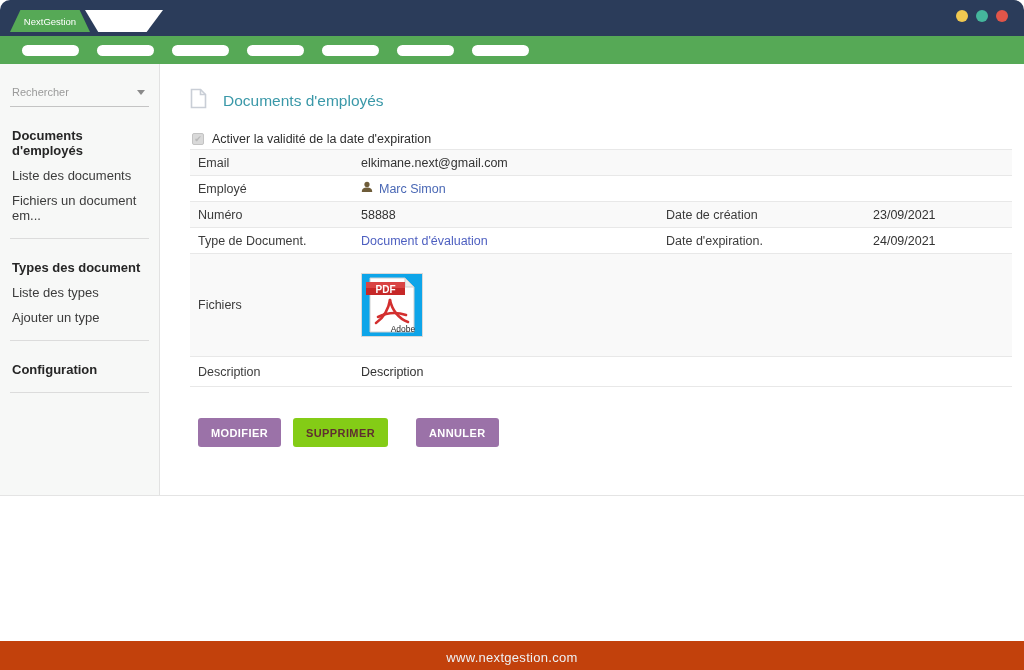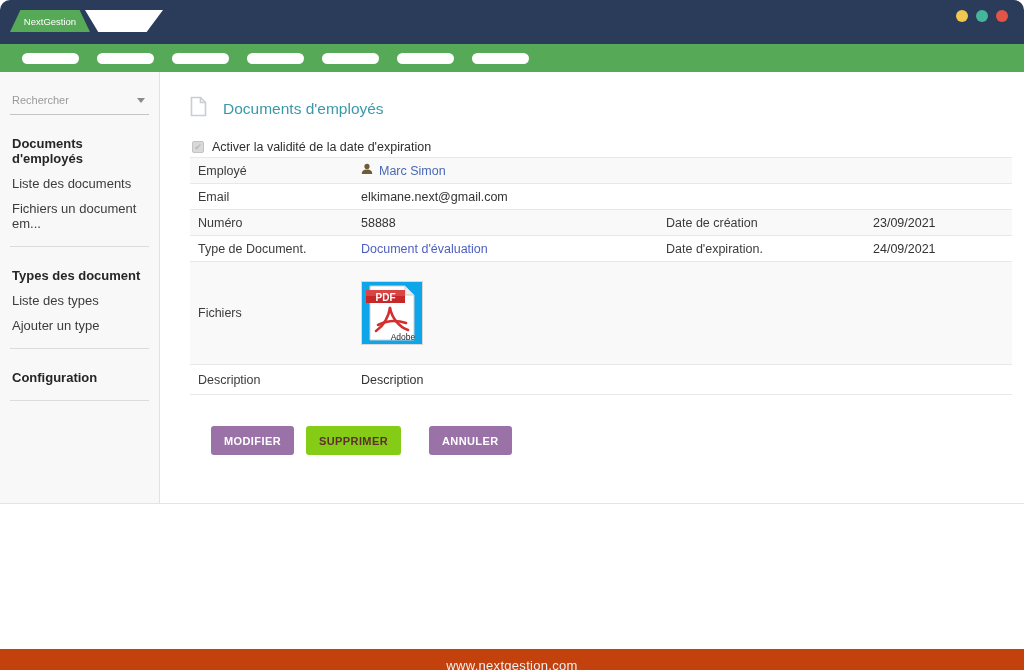--- a/index.html
+++ b/index.html
@@ -3,21 +3,21 @@
 <meta charset="utf-8">
 <style>
   * { margin:0; padding:0; box-sizing:border-box; }
   html,body { background:#fff; }
   body { font-family:"Liberation Sans", sans-serif; }
 
   .window { width:1024px; height:670px; position:relative; overflow:hidden;
             border-radius:10px 10px 0 0; background:#fff; }
 
   
-  .titlebar { height:44px; background:#2b3c5a; position:relative; }
+  .titlebar { height:36px; background:#2b3c5a; position:relative; }
   .tab-brand { position:absolute; left:10px; top:10px; width:80px; height:22px;
                background:#56a956; clip-path:polygon(13% 0,87% 0,100% 100%,0 100%);
                display:flex; align-items:center; justify-content:center;
                color:#fff; font-size:9.5px; }
   .tab-blank { position:absolute; left:85px; top:10px; width:78px; height:22px;
                background:#fff; clip-path:polygon(0 0,100% 0,79% 100%,17% 100%); }
   .traffic { position:absolute; right:16px; top:10px; display:flex; gap:8px; }
   .dot { width:12px; height:12px; border-radius:50%; }
   .dot-y { background:#f0c850; } .dot-g { background:#45b69c; } .dot-r { background:#e15549; }
 
@@ -59,21 +59,21 @@
   .val { color:#333; }
   .link { color:#4a68b5; text-decoration:none; cursor:pointer; }
   .link2 { color:#4d5fc0; text-decoration:none; cursor:pointer; }
   .withicon { display:flex; align-items:center; gap:6px; }
   .row-fichiers { padding-top:19px; padding-bottom:19px; }
   .row-desc { min-height:30px; }
 
   .pdfthumb { width:62px; height:64px; border:1px solid #d9d9d9; background:#0ea5e9;
               display:flex; align-items:center; justify-content:flex-start; cursor:pointer; }
 
-  .btns { margin:31px 0 0 21px; display:flex; }
+  .btns { margin:31px 0 0 8px; display:flex; }
   .btn { font-family:inherit; font-size:11px; font-weight:bold; letter-spacing:.4px;
          border:none; border-radius:3px; height:29px; padding:0 13px; cursor:pointer; }
   .btn-purple { background:#9b72a8; color:#fff; }
   .btn-light  { background:#84cc16; color:#5f2f2f; }
   .m-sup { margin-left:12px; } .m-ann { margin-left:28px; }
 
   .void { height:145px; background:#fff; }
   .footer { height:33px; background:#c2410c; display:flex; align-items:center;
             justify-content:center; color:#eef1f4; font-size:13px; letter-spacing:.3px; }
 </style>
@@ -139,37 +139,37 @@
       </div>
 
       <div class="chk-row">
         <span class="chk">✔</span>
         <span>Activer la validité de la date d'expiration</span>
       </div>
 
       <div class="dtable">
 
         <div class="trow">
+          <span>Email</span>
+          <span class="val">elkimane.next@gmail.com</span>
+          <span></span>
+            <span></span>
+        </div>
+
+        <div class="trow">
           <span>Employé</span>
           <span class="val withicon">
             <span>
               <svg width="12" height="12" viewBox="0 0 12 12">
                 <circle cx="6" cy="3.4" r="2.6" fill="#6e5c39"></circle>
                 <path d="M0.8 11 C0.8 7.6 3 6.6 6 6.6 C9 6.6 11.2 7.6 11.2 11 Z" fill="#6e5c39"></path>
               </svg>
             </span>
             <a class="link">Marc Simon</a>
           </span>
-          <span></span>
-            <span></span>
-        </div>
-
-        <div class="trow">
-          <span>Email</span>
-          <span class="val">elkimane.next@gmail.com</span>
           <span></span>
             <span></span>
         </div>
 
         <div class="trow">
           <span>Numéro</span>
           <span class="val">58888</span>
           <span>Date de création</span>
           <span class="val">23/09/2021</span>
         </div>

